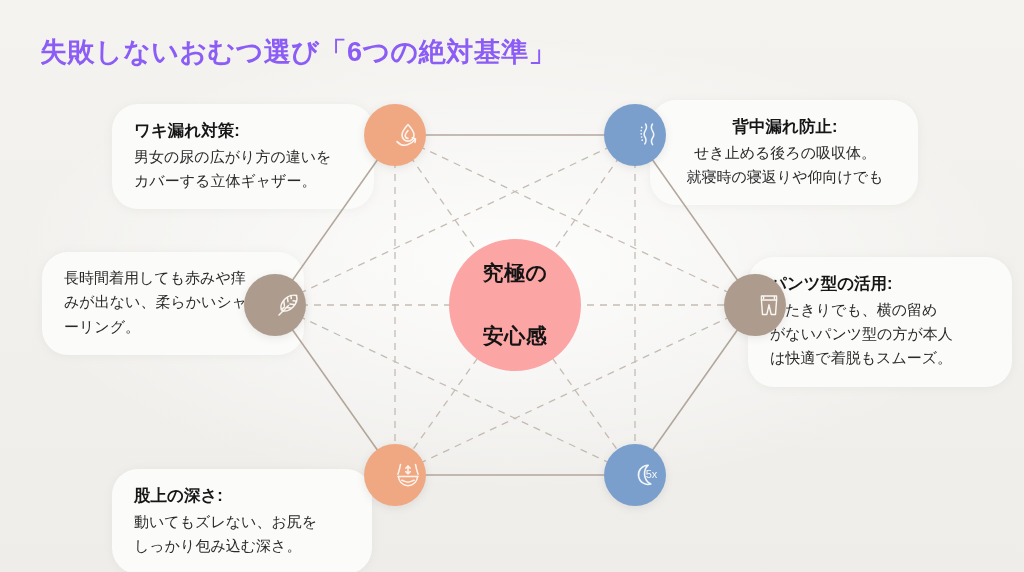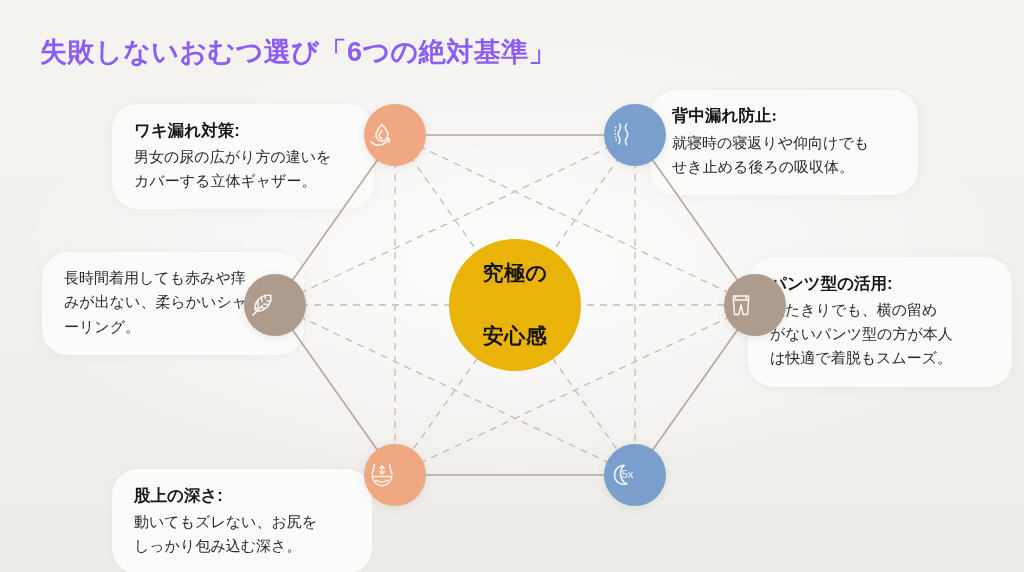--- a/index.html
+++ b/index.html
@@ -55,21 +55,21 @@
     white-space: nowrap;
   }
   .card .bd {
     font-size: 15px;
     color: #2a2a2a;
     line-height: 1.62;
   }
   .card .bd div { white-space: nowrap; }
 
   .c-tl { left: 112px;  top: 104px; width: 262px; }
-  .c-tr { left: 650px;  top: 90px; width: 268px; text-align: left; font-family: Liberation Serif, serif; }
+  .c-tr { left: 650px;  top: 100px; width: 268px; text-align: center; }
   .c-ml { left: 42px;   top: 252px; width: 262px; }
   .c-mr { left: 748px;  top: 257px; width: 264px; }
   .c-bl { left: 112px;  top: 422px; width: 260px; margin-top: 47px; }
   .c-br { left: 650px;  top: 420px; width: 272px; }
 
   
   #diagram {
     position: absolute;
     left: 260px;
     top: 95px;
@@ -79,21 +79,21 @@
   #links { position: absolute; inset: 0; }
 
   .node {
     position: absolute;
     width: 62px;
     height: 62px;
     border-radius: 50%;
     transform: translate(-50%, -50%);
     display: flex;
     align-items: center;
-    justify-content: flex-start;
+    justify-content: flex-end;
     box-shadow: 0 2px 8px rgba(90,80,70,0.12);
   }
   .node svg { display: block; }
 
   #center {
     position: absolute;
     left: 50%;
     top: 50%;
     width: 132px;
     height: 132px;
@@ -124,22 +124,22 @@
     <div class="hd">ワキ漏れ対策:</div>
     <div class="bd">
       <div>男女の尿の広がり方の違いを</div>
       <div>カバーする立体ギャザー。</div>
     </div>
   </div>
 
   <div class="card c-tr">
     <div class="hd">背中漏れ防止:</div>
     <div class="bd">
+      <div>せき止める後ろの吸収体。</div>
       <div>就寝時の寝返りや仰向けでも</div>
-      <div>せき止める後ろの吸収体。</div>
     </div>
   </div>
 
   <div class="card c-ml">
     <div class="bd">
       <div>長時間着用しても赤みや痒</div>
       <div>みが出ない、柔らかいシャ</div>
       <div>ーリング。</div>
     </div>
   </div>
@@ -181,21 +181,21 @@
         <line x1="135" y1="40" x2="135" y2="380"></line>
         <line x1="375" y1="40" x2="15" y2="210"></line>
         <line x1="375" y1="40" x2="135" y2="380"></line>
         <line x1="375" y1="40" x2="375" y2="380"></line>
         <line x1="15" y1="210" x2="495" y2="210"></line>
         <line x1="15" y1="210" x2="375" y2="380"></line>
         <line x1="495" y1="210" x2="135" y2="380"></line>
       </g>
     </svg>
 
-    <div id="center" style="background:#eab308;gap:36px;">
+    <div id="center" style="background:#fca5a5;gap:36px;">
       <span>究極の</span>
       <span>安心感</span>
     </div>
 
     <div class="node" style="left:135px; top:40px; background:#f0a882;">
       <span>
         <svg width="36" height="36" viewBox="0 0 36 36" fill="none" stroke="#fdf4ee" stroke-width="1.6" stroke-linecap="round" stroke-linejoin="round">
           <path d="M18 7.5c0 0 6 6.6 6 10.6a6 6 0 0 1-12 0c0-4 6-10.6 6-10.6z"></path>
           <path d="M18 13.6c-1.6 1.9-2.8 3.6-2.8 5 0 1.6 1.3 2.8 2.8 2.8"></path>
           <path d="M7 24.6c3.2 3.4 7.2 4.3 11 3 3-1 5.4-3 7.2-5.3"></path>

